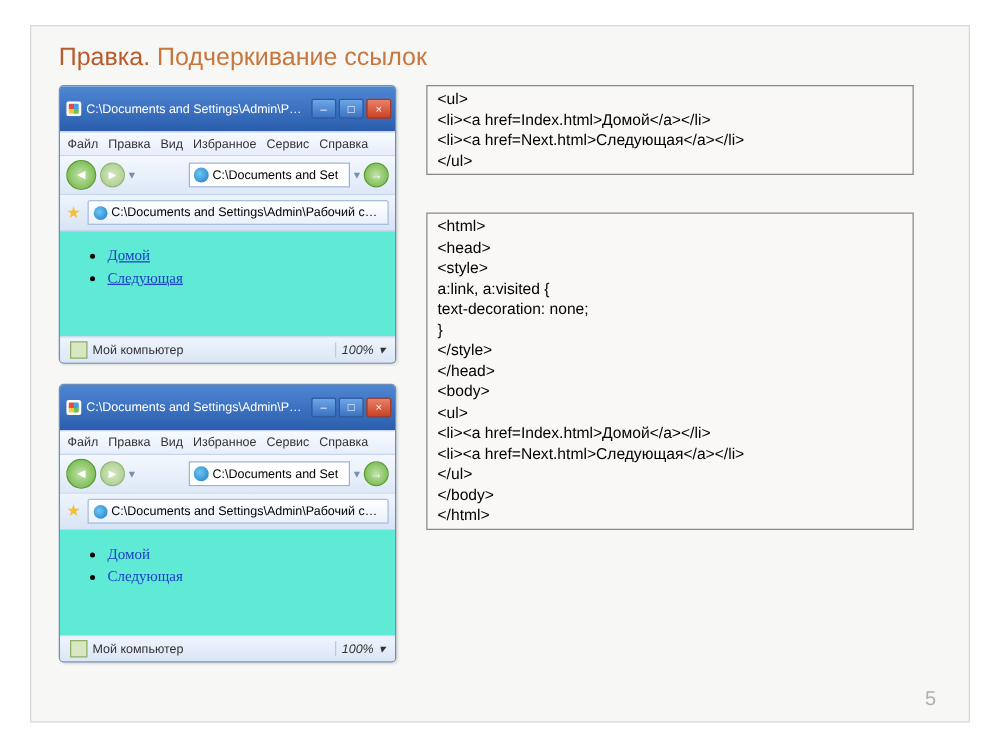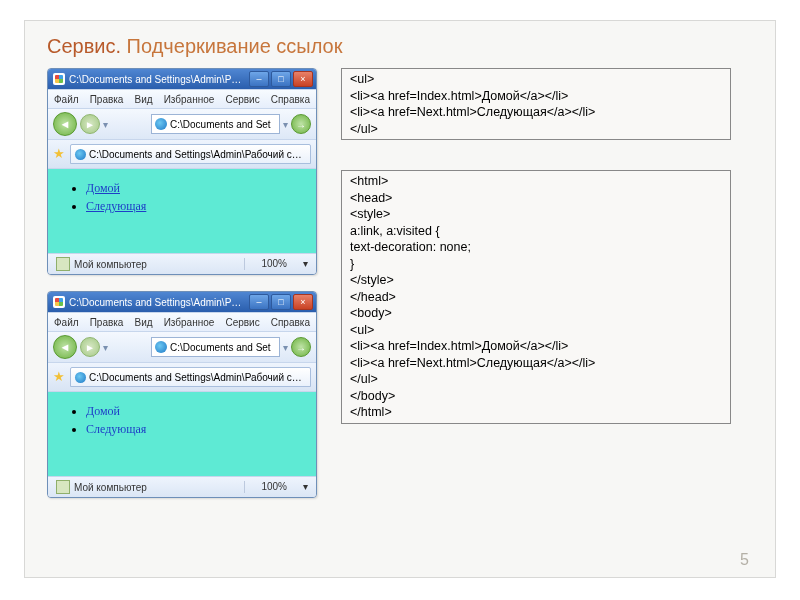--- a/index.html
+++ b/index.html
@@ -44,21 +44,21 @@
     font-size: 10px;
     margin-bottom: 16px;
     box-shadow: 1px 1px 2px rgba(0,0,0,0.12);
   }
   .titlebar {
     display: flex;
     align-items: center;
     justify-content: space-between;
     background: linear-gradient(#4f86d2, #2a5ead);
     color: #fff;
-    height: 20px;
+    height: 36px;
     padding: 0 3px 0 5px;
   }
   .title-left { display: flex; align-items: center; gap: 4px; overflow: hidden; }
   .tl-icon {
     width: 12px; height: 12px; background: #fff; border-radius: 2px;
     display: inline-block; position: relative;
   }
   .tl-icon:before {
     content:""; position:absolute; inset:2px;
     background: conic-gradient(#3fa1e7 0 90deg, #6cc24a 90deg 180deg, #f6c64b 180deg 270deg, #e84a3f 270deg 360deg);
@@ -70,21 +70,21 @@
     width: 18px; height: 14px; border-radius: 2px;
     background: linear-gradient(#6ea6e8,#3b73c2);
     color:#fff; font-size:9px; line-height:14px; text-align:center;
     border: 1px solid #2e5a9d;
   }
   .winbtn.close { background: linear-gradient(#e98169,#c94224); border-color:#a63521; }
   .menubar {
     display:flex; gap:8px; background: linear-gradient(#f7fbff,#e6eefb);
     border-top:1px solid #c7d6ec; border-bottom:1px solid #c7d6ec;
     height:18px; align-items:center; padding:0 6px;
-    font-size:10px; color:#333;justify-content:space-between;
+    font-size:10px; color:#333;
   }
   .menubar span { white-space:nowrap; }
   .toolbar {
     display:flex; align-items:center; gap:3px;
     background: linear-gradient(#f4f8fe,#dde8f7);
     border-bottom:1px solid #c7d6ec;
     padding:3px 5px;
   }
   .navbtn {
     width:22px; height:22px; border-radius:50%;
@@ -134,21 +134,21 @@
   .statusbar {
     display:flex; align-items:center; justify-content:space-between;
     background: linear-gradient(#eef4fd,#dbe6f5);
     border-top:1px solid #c7d6ec;
     height:20px; padding:0 8px; font-size:10px; color:#333;
   }
   .status-left { display:flex; align-items:center; gap:4px;}
   .status-left .pc-icon {
     width:12px;height:12px;background:#d8e6c1;border:1px solid #8faf6b;display:inline-block;
   }
-  .status-right { display:flex; gap:16px;}
+  .status-right { display:flex; align-items:center; gap:4px;font-style:italic;}
   .zoom-sep { width:1px;height:12px;background:#bcc9de;}
   .code-box {
     border:1px solid #888;
     background:#f9f8f6;
     padding:2px 8px;
     font-family: Arial, sans-serif;
     font-size:12.5px;
     line-height:1.32;
     color:#000;
     margin-bottom:30px;
@@ -159,21 +159,21 @@
   .page-num {
     position:absolute; right:26px; bottom:8px;
     color:#b4b0a6; font-size:16px;
   }
 </style>
 </head>
 <body>
 
 <div class="slide">
   <h1 class="title">
-    <span class="strong">Сервис.</span><span> Подчеркивание ссылок</span>
+    <span class="strong">Правка.</span><span> Подчеркивание ссылок</span>
   </h1>
 
   <div class="columns">
     <div class="left-col">
 
       <div class="browser">
         <div class="titlebar">
           <div class="title-left">
             <span class="tl-icon"></span>
             <span class="title-text">C:\Documents and Settings\Admin\P…</span>

